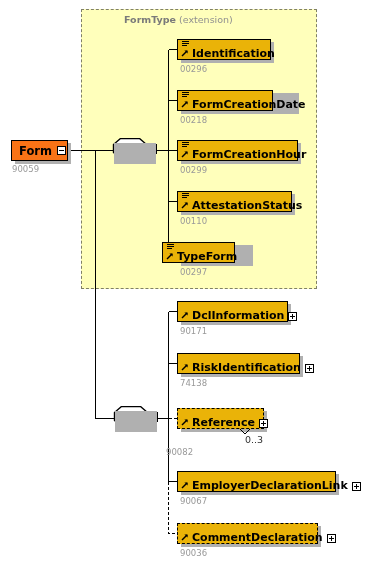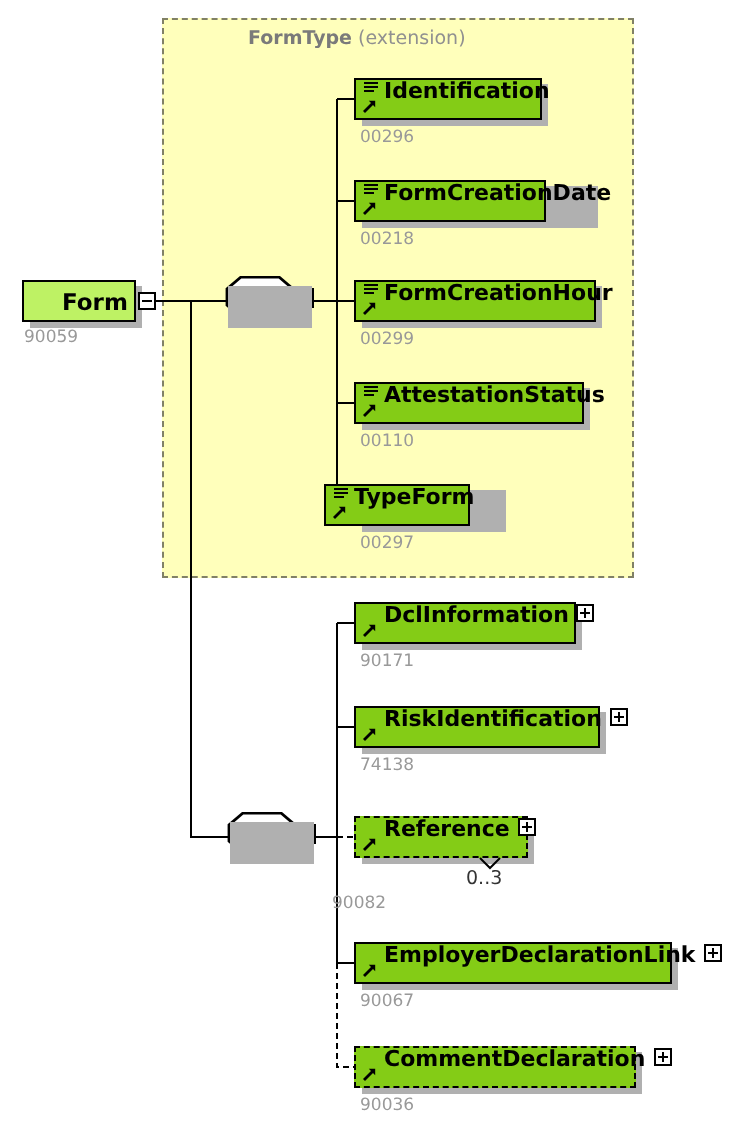--- a/index.html
+++ b/index.html
@@ -52,24 +52,24 @@
     width: 369px;
     height: 563px;
     pointer-events: none;
   }
 
   
   .node {
     position: absolute;
     box-sizing: border-box;
     height: 21px;
-    background: #84cc16;
+    background: #eab308;
     border: 1px solid #000000;
     display: flex;
-    align-items: flex-start;
+    align-items: flex-end;
     white-space: nowrap;
   }
   .node.optional {
     border: 1px dashed #000000;
   }
   .node-shadow {
     position: absolute;
     background: #b0b0b0;
     z-index: 0;
   }
@@ -149,33 +149,33 @@
     white-space: nowrap;
     font-family: "DejaVu Sans", sans-serif;
   }
 
   
   .card {
     position: absolute;
     font-size: 9.5px;
     color: #333333;
     white-space: nowrap;
+    margin-left: 12px;
   }
 
   
   .rootnode {
     position: absolute;
     box-sizing: border-box;
     height: 21px;
-    background: #bef264;
+    background: #f97316;
     border: 1px solid #000000;
     display: flex;
     align-items: center;
     white-space: nowrap;
-    padding-left: 12px;
   }
   .rootnode .root-label {
     font-size: 11.5px;
     font-weight: bold;
     color: #000;
     padding: 0 5px 0 7px;
   }
 
   
   .seq {

